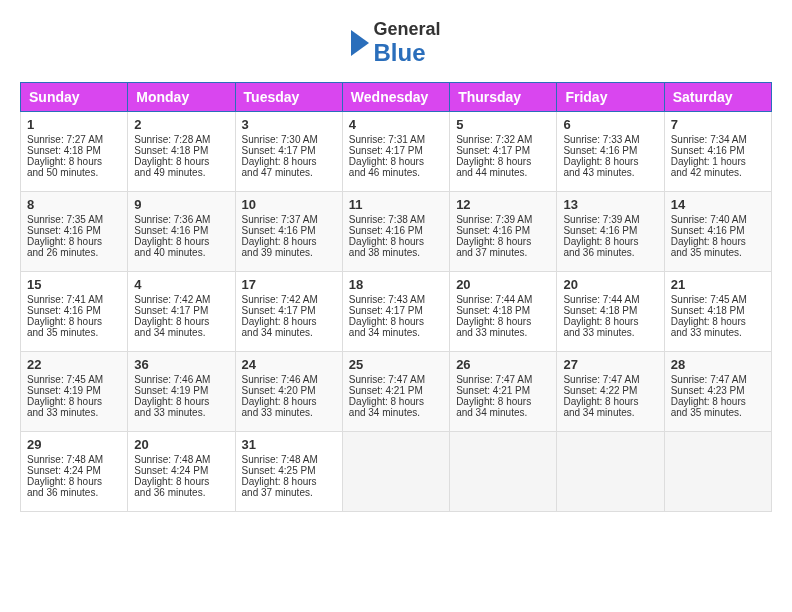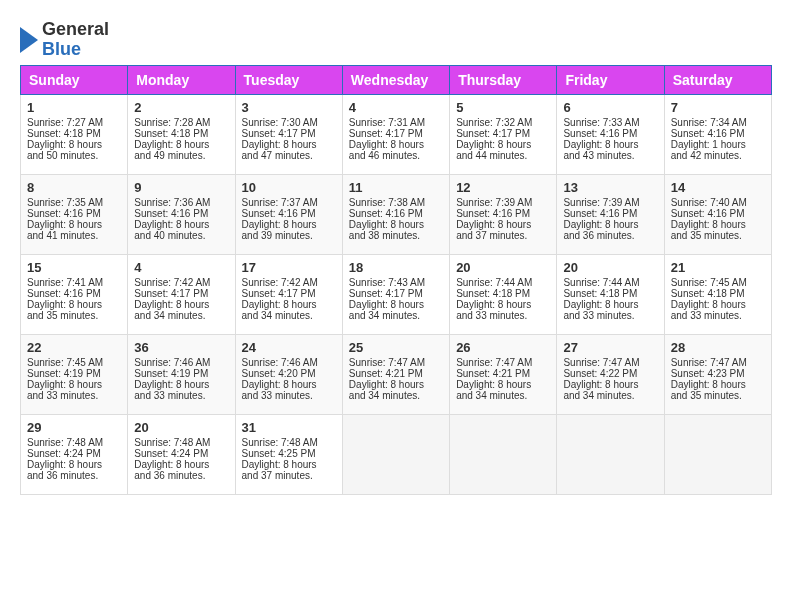--- a/index.html
+++ b/index.html
@@ -5,23 +5,23 @@
     * { box-sizing: border-box; margin: 0; padding: 0; }
     body {
       font-family: Arial, sans-serif;
       background: #fff;
       width: 792px;
       min-height: 612px;
       padding: 20px;
     }
     .header-area {
       display: flex;
-      justify-content: flex-start;
+      justify-content: center;
       align-items: flex-start;
-      margin-bottom: 5px;
+      margin-bottom: 16px;
     }
     .logo {
       display: flex;
       align-items: center;
       gap: 4px;
     }
     .title-area {
       text-align: right;
     }
     .month-title {
@@ -75,21 +75,21 @@
 </head>
 <body>
 
 <div class="header-area">
   <div class="logo">
       <svg width="18" height="36" viewBox="0 0 18 36">
         <polygon points="0,5 18,18 0,31" fill="#2a6ebb"></polygon>
       </svg>
       <div style="display: flex; flex-direction: column; line-height: 1.1;">
         <span style="font-size: 18px; font-weight: bold; color: rgb(51, 51, 51);">General</span>
-        <span style="font-size: 18px; font-weight: bold; color: rgb(42, 110, 187);">Blue</span>
+        <span style="font-size: 24px; font-weight: bold; color: rgb(42, 110, 187);">Blue</span>
       </div>
     </div>
   <div class="title-area">
     <div class="month-title"></div>
     <div class="location-title"></div>
   </div>
 </div>
 
 <table>
   <thead>
@@ -107,21 +107,21 @@
   <tr>
         <td><span class="day-num">1</span><span>Sunrise: 7:27 AM</span><br><span>Sunset: 4:18 PM</span><br><span>Daylight: 8 hours and 50 minutes.</span></td>
         <td><span class="day-num">2</span><span>Sunrise: 7:28 AM</span><br><span>Sunset: 4:18 PM</span><br><span>Daylight: 8 hours and 49 minutes.</span></td>
         <td><span class="day-num">3</span><span>Sunrise: 7:30 AM</span><br><span>Sunset: 4:17 PM</span><br><span>Daylight: 8 hours and 47 minutes.</span></td>
         <td><span class="day-num">4</span><span>Sunrise: 7:31 AM</span><br><span>Sunset: 4:17 PM</span><br><span>Daylight: 8 hours and 46 minutes.</span></td>
         <td><span class="day-num">5</span><span>Sunrise: 7:32 AM</span><br><span>Sunset: 4:17 PM</span><br><span>Daylight: 8 hours and 44 minutes.</span></td>
         <td><span class="day-num">6</span><span>Sunrise: 7:33 AM</span><br><span>Sunset: 4:16 PM</span><br><span>Daylight: 8 hours and 43 minutes.</span></td>
         <td><span class="day-num">7</span><span>Sunrise: 7:34 AM</span><br><span>Sunset: 4:16 PM</span><br><span>Daylight: 1 hours and 42 minutes.</span></td>
       </tr>
       <tr>
-        <td><span class="day-num">8</span><span>Sunrise: 7:35 AM</span><br><span>Sunset: 4:16 PM</span><br><span>Daylight: 8 hours and 41 minutes.</span></td>
+        <td><span class="day-num">8</span><span>Sunrise: 7:35 AM</span><br><span>Sunset: 4:16 PM</span><br><span>Daylight: 8 hours and 26 minutes.</span></td>
         <td><span class="day-num">9</span><span>Sunrise: 7:36 AM</span><br><span>Sunset: 4:16 PM</span><br><span>Daylight: 8 hours and 40 minutes.</span></td>
         <td><span class="day-num">10</span><span>Sunrise: 7:37 AM</span><br><span>Sunset: 4:16 PM</span><br><span>Daylight: 8 hours and 39 minutes.</span></td>
         <td><span class="day-num">11</span><span>Sunrise: 7:38 AM</span><br><span>Sunset: 4:16 PM</span><br><span>Daylight: 8 hours and 38 minutes.</span></td>
         <td><span class="day-num">12</span><span>Sunrise: 7:39 AM</span><br><span>Sunset: 4:16 PM</span><br><span>Daylight: 8 hours and 37 minutes.</span></td>
         <td><span class="day-num">13</span><span>Sunrise: 7:39 AM</span><br><span>Sunset: 4:16 PM</span><br><span>Daylight: 8 hours and 36 minutes.</span></td>
         <td><span class="day-num">14</span><span>Sunrise: 7:40 AM</span><br><span>Sunset: 4:16 PM</span><br><span>Daylight: 8 hours and 35 minutes.</span></td>
       </tr>
       <tr>
         <td><span class="day-num">15</span><span>Sunrise: 7:41 AM</span><br><span>Sunset: 4:16 PM</span><br><span>Daylight: 8 hours and 35 minutes.</span></td>
         <td><span class="day-num">4</span><span>Sunrise: 7:42 AM</span><br><span>Sunset: 4:17 PM</span><br><span>Daylight: 8 hours and 34 minutes.</span></td>

